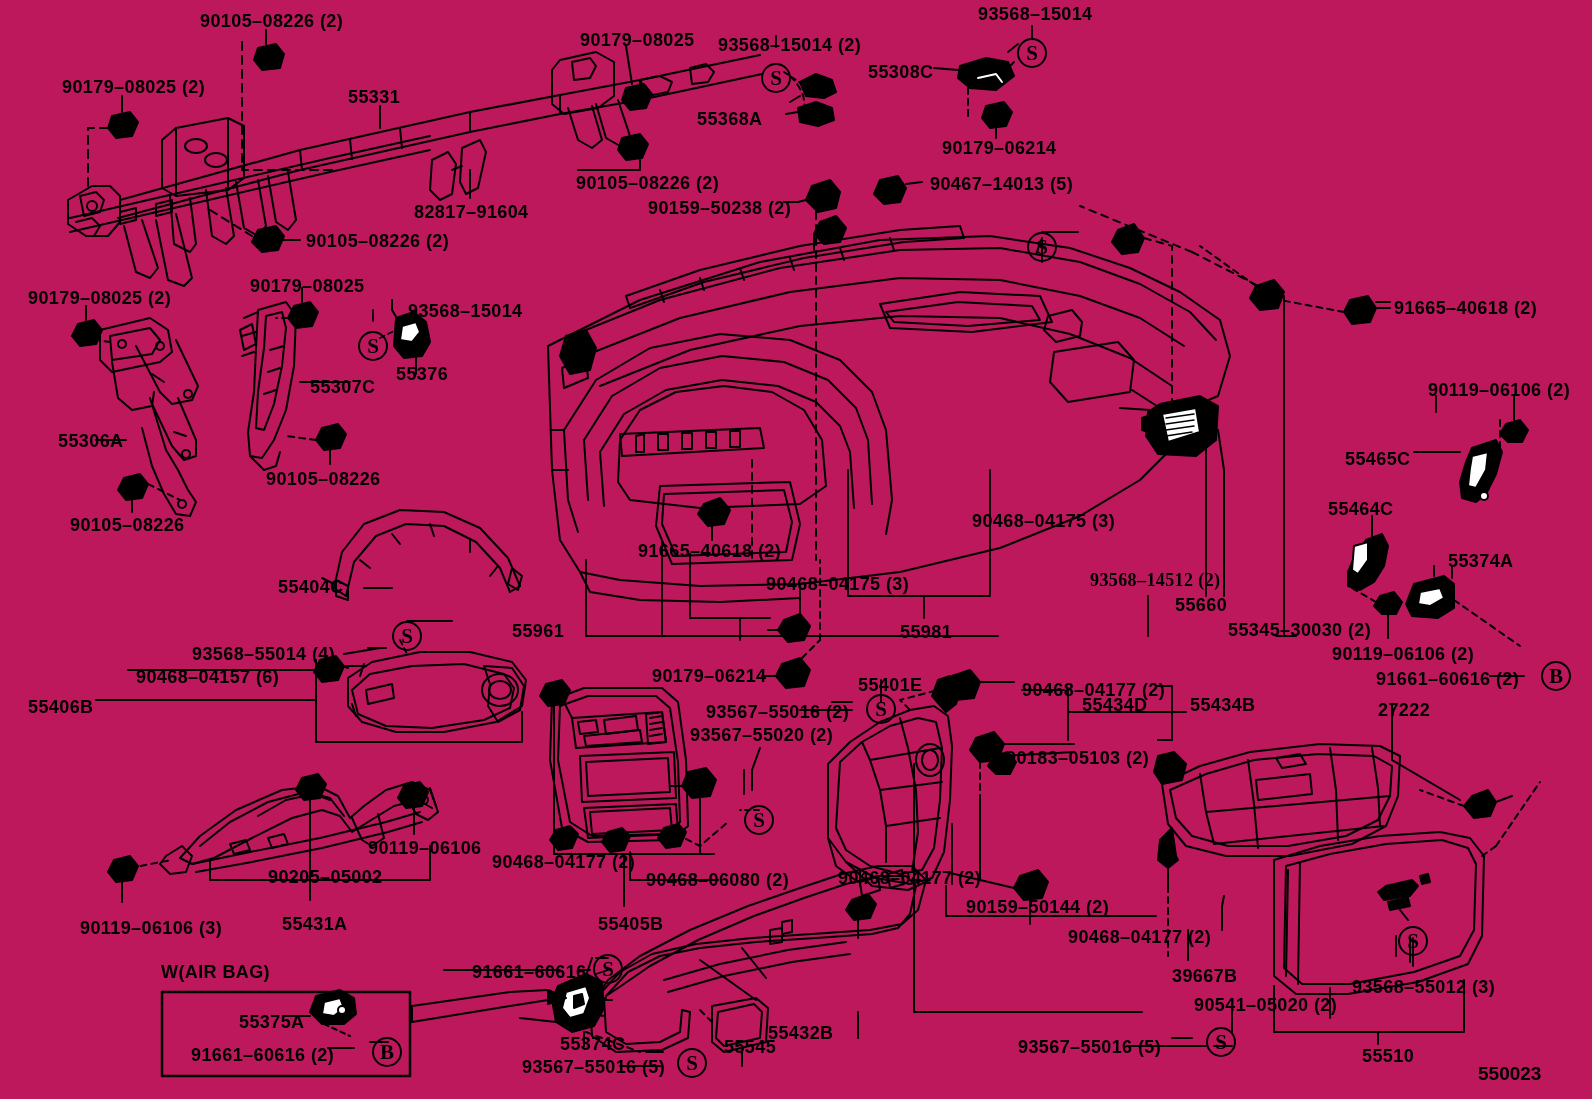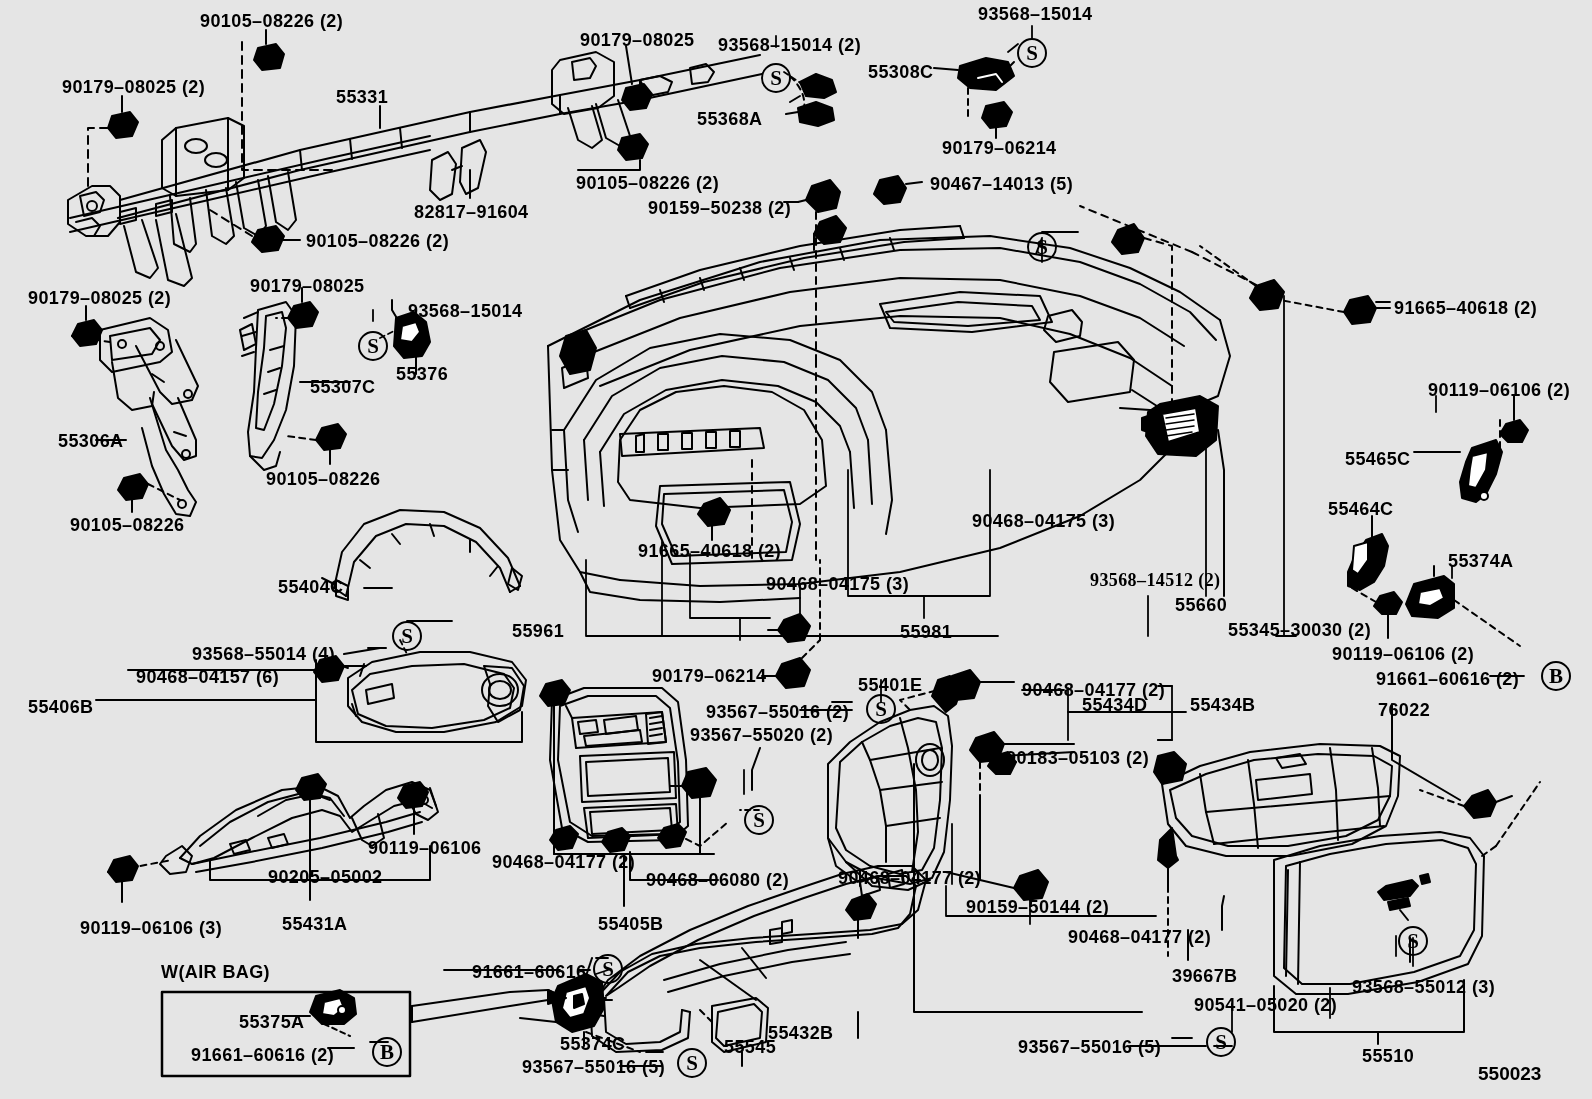--- a/index.html
+++ b/index.html
@@ -1,19 +1,19 @@
 <!DOCTYPE html>
 <html><head>
 <meta charset="utf-8">
 <style>
   html,body{margin:0;padding:0;background:#ffffff;}
   #sheet{
     position:relative;
     width:1592px;height:1099px;
-    background:#e5e5e5;
+    background:#be185d;
     font-family:"Liberation Sans","DejaVu Sans",sans-serif;
     overflow:hidden;
   }
   .lbl{
     position:absolute;
     font-family:"Liberation Sans","DejaVu Sans",sans-serif;
     font-size:18px;
     font-weight:700;
     color:#000000;
     white-space:nowrap;
@@ -576,21 +576,21 @@
         <path d="M608,970 L596,974"></path>
         <path d="M663,1052 L646,1052"></path>
         <path d="M1192,1038 L1172,1038"></path>
         <path d="M388,1042 L370,1042"></path>
       </g>
     </g>
   </svg>
 
   <div class="lbl" style="left:200px;top:12px;">90105–08226 (2)</div>
   <div class="lbl" style="left:62px;top:78px;">90179–08025 (2)</div>
-  <div class="lbl" style="left:336px;top:88px;">55331</div>
+  <div class="lbl" style="left:348px;top:88px;">55331</div>
   <div class="lbl" style="left:580px;top:31px;">90179–08025</div>
   <div class="lbl" style="left:718px;top:36px;">93568–15014 (2)</div>
   <div class="lbl" style="left:697px;top:110px;">55368A</div>
   <div class="lbl" style="left:868px;top:63px;">55308C</div>
   <div class="lbl" style="left:978px;top:5px;">93568–15014</div>
   <div class="lbl" style="left:942px;top:139px;">90179–06214</div>
   <div class="lbl" style="left:576px;top:174px;">90105–08226 (2)</div>
   <div class="lbl" style="left:414px;top:203px;">82817–91604</div>
   <div class="lbl" style="left:306px;top:232px;">90105–08226 (2)</div>
   <div class="lbl" style="left:648px;top:199px;">90159–50238 (2)</div>
@@ -622,21 +622,21 @@
   <div class="lbl" style="left:652px;top:667px;">90179–06214</div>
   <div class="lbl" style="left:858px;top:676px;">55401E</div>
   <div class="lbl" style="left:1022px;top:681px;">90468–04177 (2)</div>
   <div class="lbl" style="left:192px;top:645px;">93568–55014 (4)</div>
   <div class="lbl" style="left:136px;top:668px;">90468–04157 (6)</div>
   <div class="lbl" style="left:28px;top:698px;">55406B</div>
   <div class="lbl" style="left:706px;top:703px;">93567–55016 (2)</div>
   <div class="lbl" style="left:690px;top:726px;">93567–55020 (2)</div>
   <div class="lbl" style="left:1082px;top:696px;">55434D</div>
   <div class="lbl" style="left:1190px;top:696px;">55434B</div>
-  <div class="lbl" style="left:1378px;top:701px;">76022</div>
+  <div class="lbl" style="left:1378px;top:701px;">27222</div>
   <div class="lbl" style="left:1006px;top:749px;">90183–05103 (2)</div>
   <div class="lbl" style="left:368px;top:839px;">90119–06106</div>
   <div class="lbl" style="left:268px;top:868px;">90205–05002</div>
   <div class="lbl" style="left:492px;top:853px;">90468–04177 (2)</div>
   <div class="lbl" style="left:646px;top:871px;">90468–06080 (2)</div>
   <div class="lbl" style="left:966px;top:898px;">90159–50144 (2)</div>
   <div class="lbl" style="left:1068px;top:928px;">90468–04177 (2)</div>
   <div class="lbl" style="left:80px;top:919px;">90119–06106 (3)</div>
   <div class="lbl" style="left:282px;top:915px;">55431A</div>
   <div class="lbl" style="left:574px;top:915px;margin-left:24px;">55405B</div>

